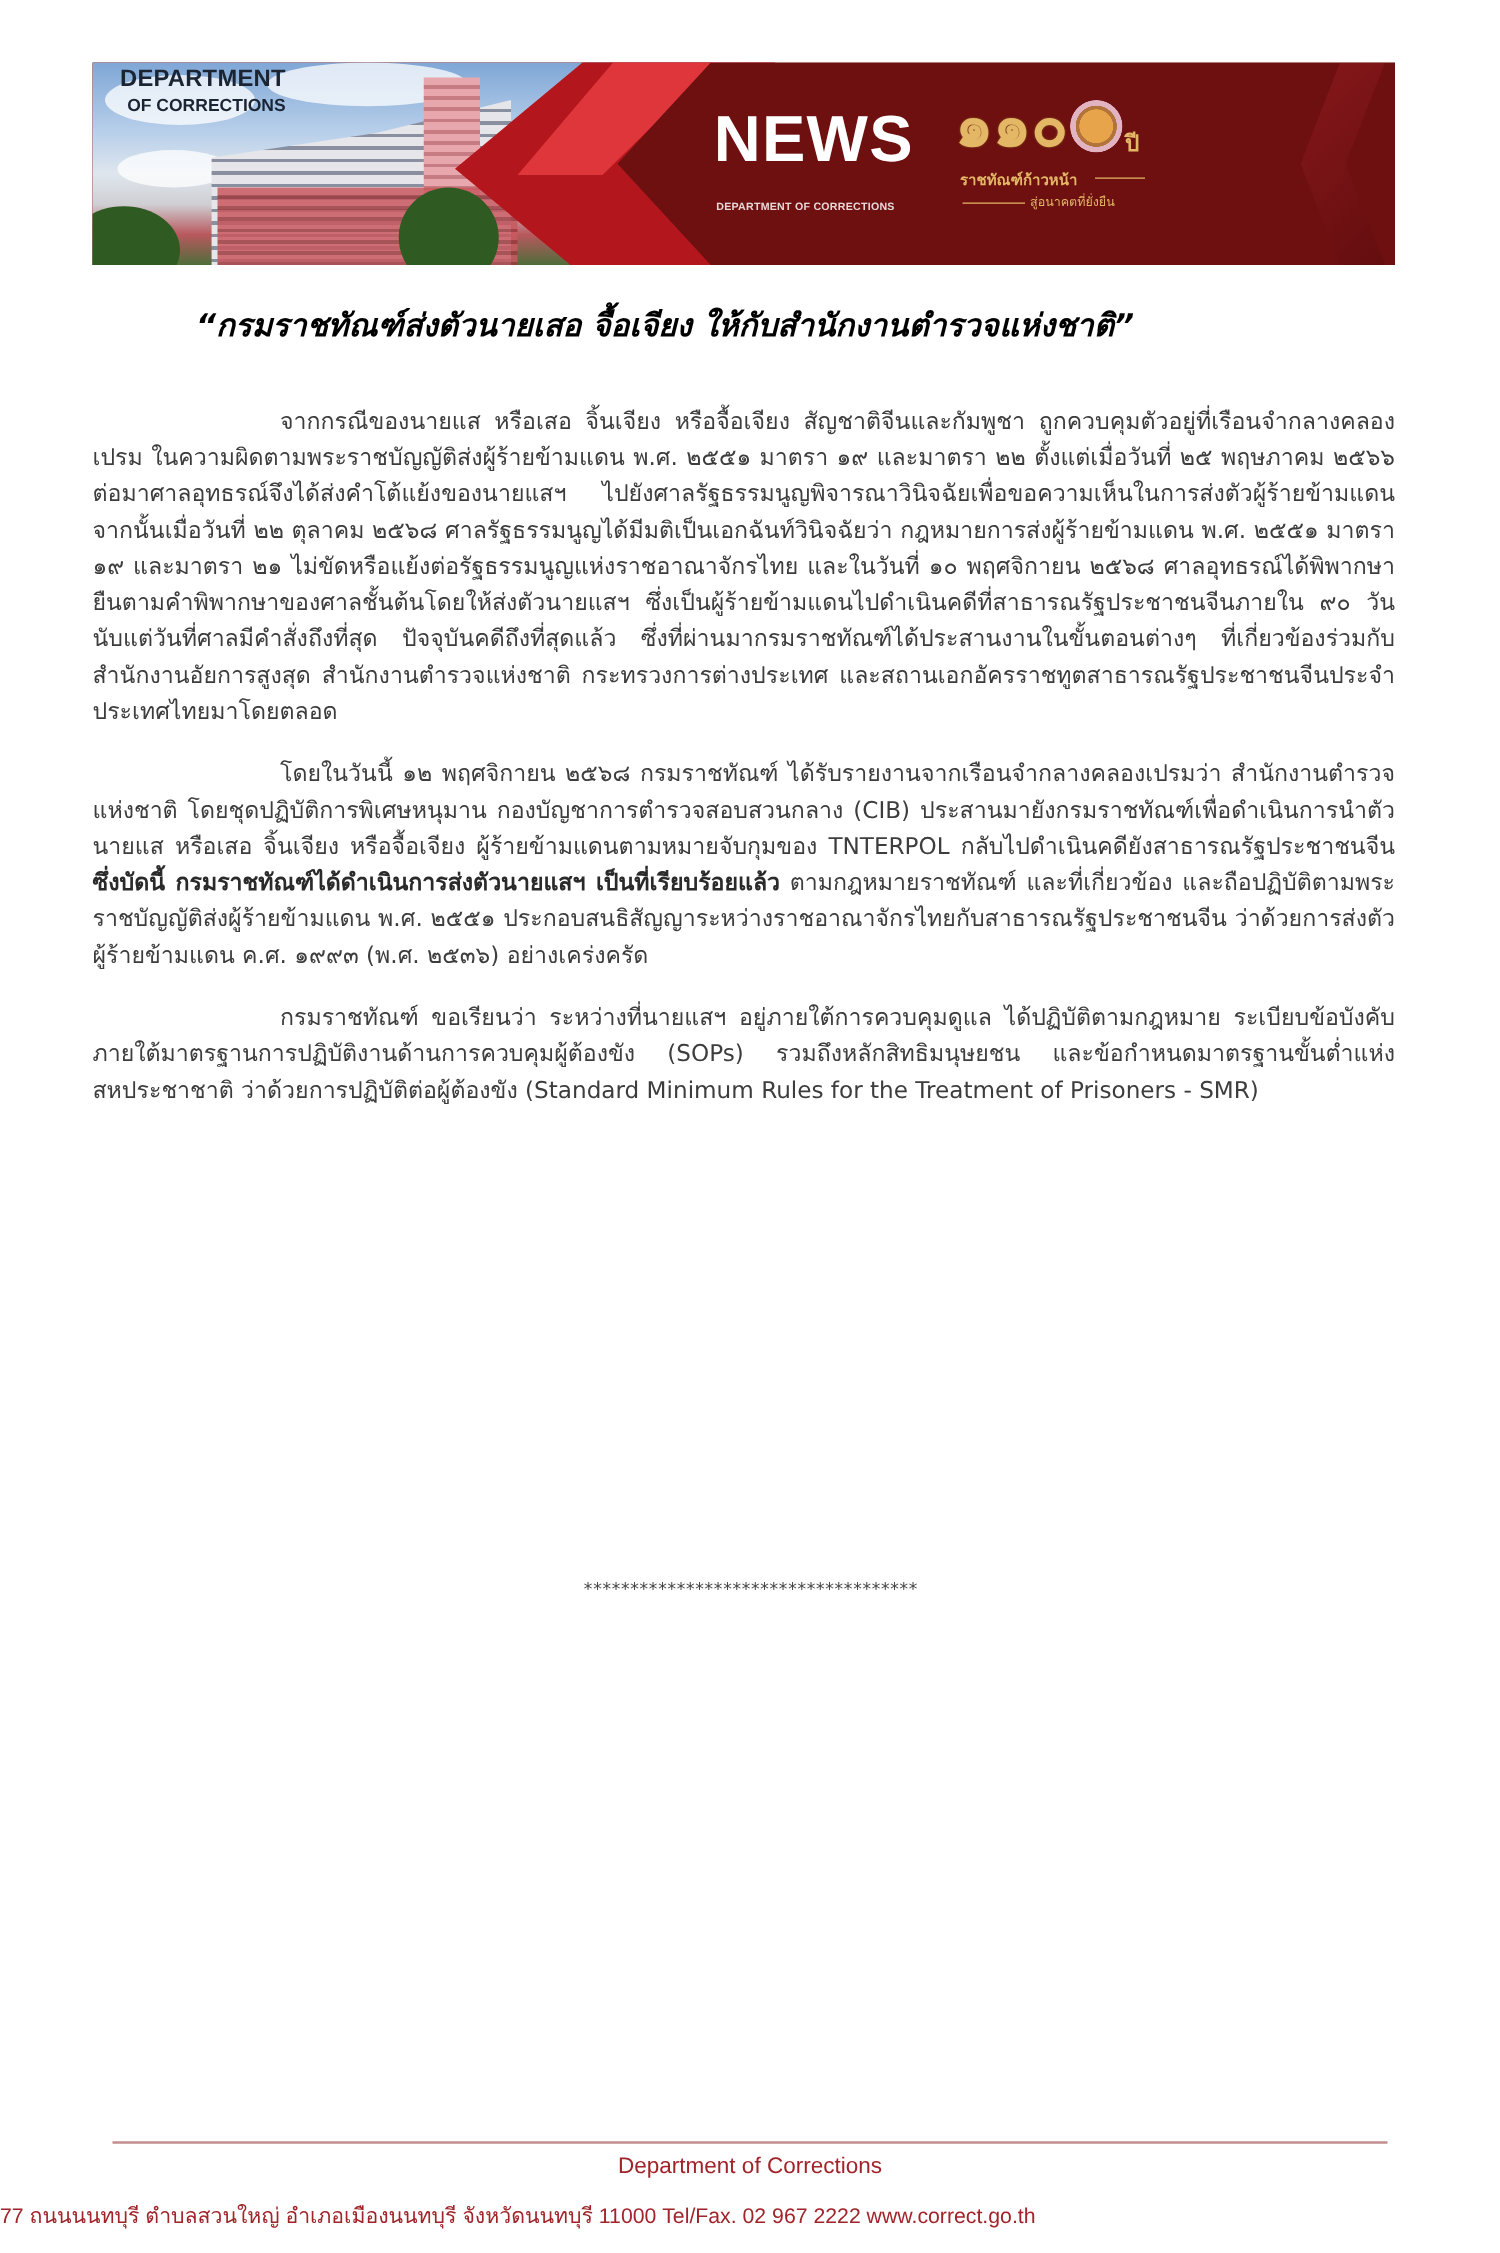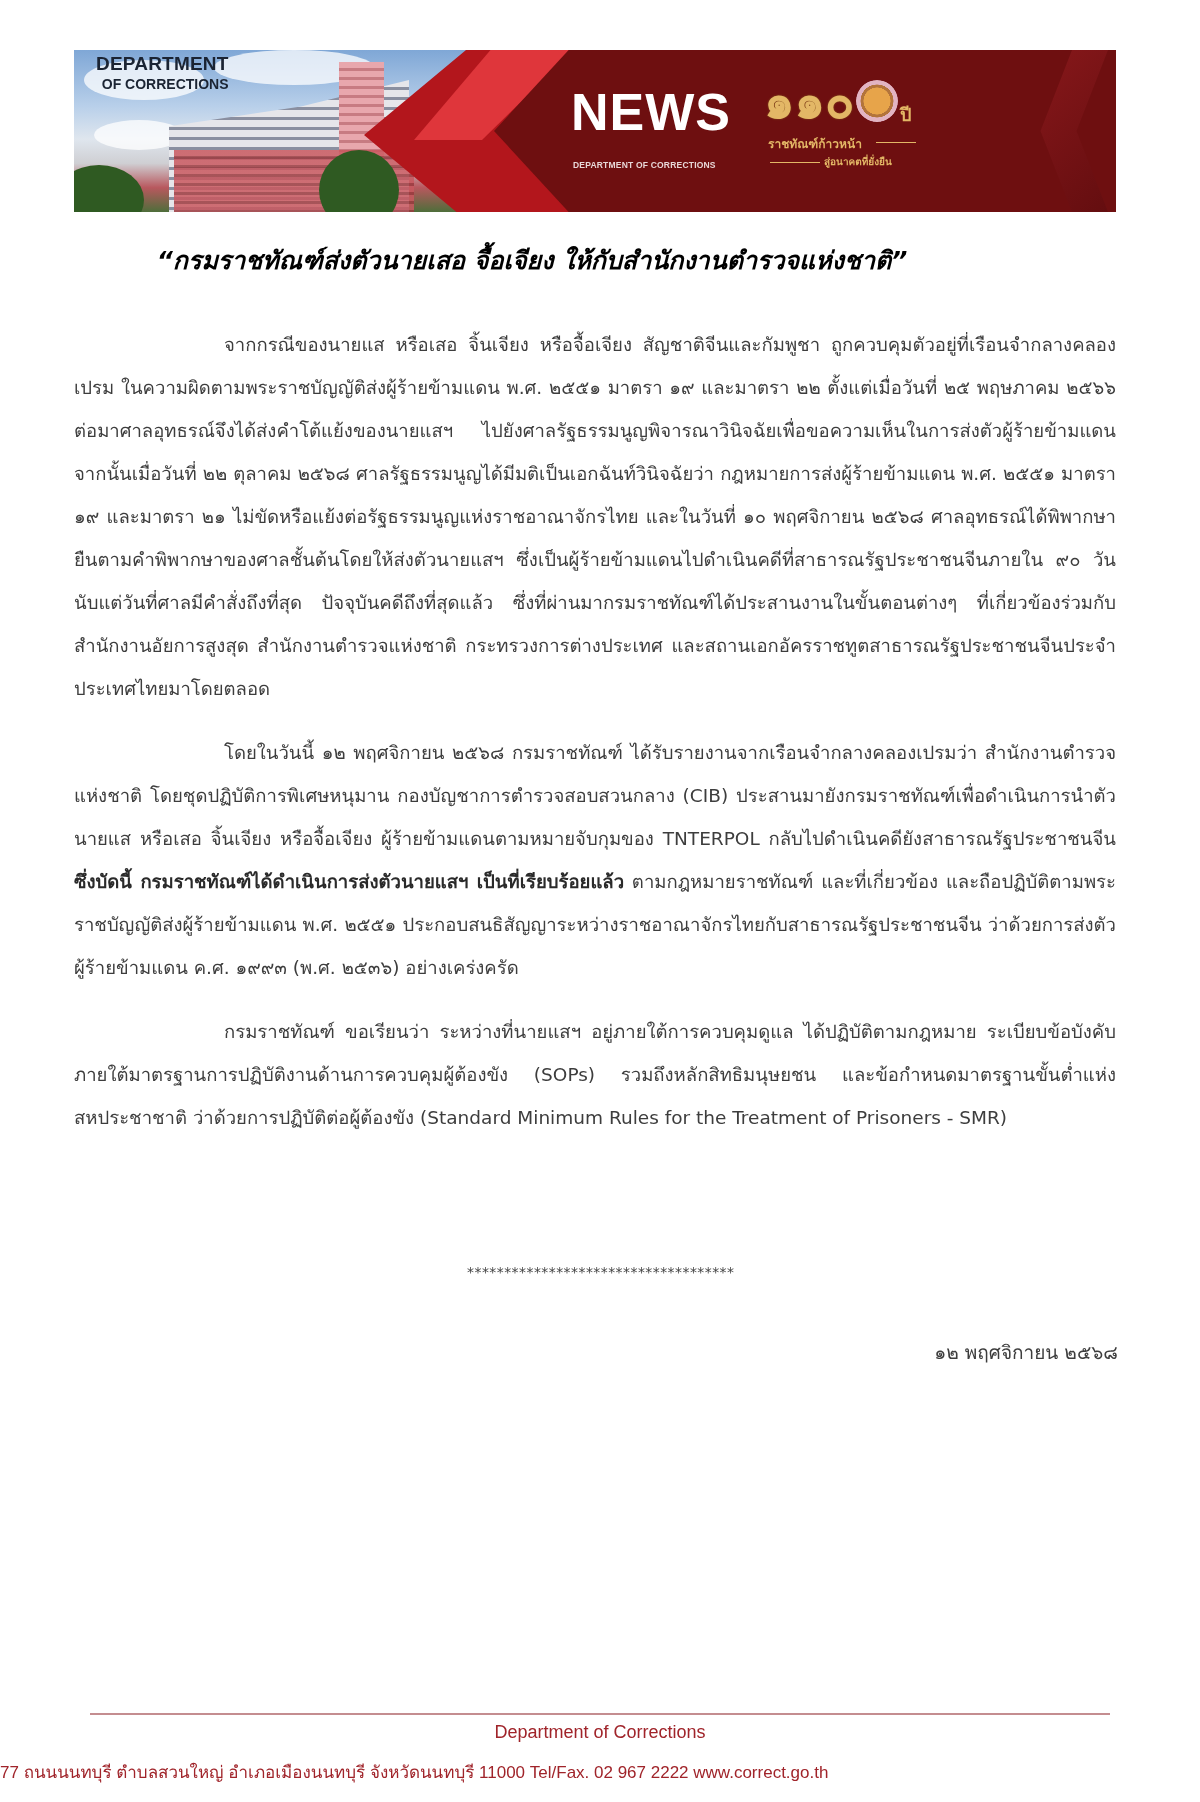--- a/index.html
+++ b/index.html
@@ -28,26 +28,26 @@
   .dept-title .l2 { font-size: 14px; margin-top: 4px; text-align: right; }
 
   .news { position: absolute; left: 497px; top: 36px; color: #ffffff; font-family: "Liberation Sans", sans-serif; font-weight: 700; font-size: 52px; letter-spacing: 1px; line-height: 1; }
   .news-sub { position: absolute; left: 499px; top: 110px; color: #e8d7d7; font-family: "Liberation Sans", sans-serif; font-weight: 700; font-size: 8.5px; letter-spacing: 0.2px; }
 
   .anniv { position: absolute; left: 690px; top: 28px; width: 160px; height: 110px; }
   .anniv-digits { position: absolute; left: 0; top: 0; font-family: Liberation Sans, sans-serif; font-weight: 700; font-size: 48px; color: #e3b766; line-height: 1; text-shadow: 0 0 2px #8a5a20; }
   .seal { position: absolute; left: 92px; top: 2px; width: 42px; height: 42px; border-radius: 50%; background: radial-gradient(circle, #e7a44a 0 45%, #b3743b 46% 55%, #e2b4c2 56% 70%, #8a2f4a 71% 100%); }
   .anniv-year { position: absolute; left: 136px; top: 22px; color: #e3b766; font-size: 18px; font-family: "DejaVu Serif", serif; font-weight: 700; }
   .anniv-tag1 { position: absolute; left: 4px; top: 56px; color: #e3b766; font-size: 12px; font-weight: 700; white-space: nowrap; }
-  .anniv-tag2 { position: absolute; left: 60px; top: 76px; color: #e3b766; font-size: 10px; font-weight: 700; white-space: nowrap; }
+  .anniv-tag2 { position: absolute; left: 60px; top: 76px; color: #e3b766; font-size: 10px; font-weight: 400; white-space: nowrap; }
   .anniv-line { position: absolute; height: 1px; background: #e3b766; }
 
   .headline { position: absolute; left: 0; top: 240px; width: 1064px; text-align: center; color: #000000; font-family: "DejaVu Sans", sans-serif; font-style: italic; font-weight: 700; font-size: 25px; }
 
-  .body { position: absolute; left: 74px; top: 323px; width: 1042px; font-family: "DejaVu Sans", sans-serif; font-size: 18.5px; line-height: 43px; color: #3d3d3d; text-align: justify; }
+  .body { position: absolute; left: 74px; top: 323px; width: 1042px; font-family: "DejaVu Sans", sans-serif; font-size: 18.5px; line-height: 29px; color: #3d3d3d; text-align: justify; }
   .para { margin: 0 0 21px 0; text-indent: 150px; }
   .para b { color: #2a2a2a; }
 
   .stars { position: absolute; left: 0; top: 1264px; width: 1200px; text-align: center; color: #444; font-size: 14px; letter-spacing: -1px; font-family: "DejaVu Sans Mono", monospace; }
   .closing { position: absolute; right: 82px; top: 1332px; text-align: right; font-size: 19px; line-height: 40px; color: #3d3d3d; }
 
   .footer-line { position: absolute; left: 90px; top: 1713px; width: 1020px; height: 2px; background: #c48d90; }
   .footer-org { position: absolute; left: 0; top: 1722px; width: 1200px; text-align: center; color: #a0242a; font-family: "Liberation Sans", sans-serif; font-size: 18px; }
   .footer-addr { position: absolute; left: 0; top: 1758px; width: 1200px; text-align: left; color: #a0242a; font-family: "Liberation Sans", sans-serif; font-size: 17px; }
 </style>
@@ -93,18 +93,17 @@
 
 <div class="body">
   <p class="para">จากกรณีของนายแส หรือเสอ จิ้นเจียง หรือจื้อเจียง สัญชาติจีนและกัมพูชา ถูกควบคุมตัวอยู่ที่เรือนจำกลางคลองเปรม ในความผิดตามพระราชบัญญัติส่งผู้ร้ายข้ามแดน พ.ศ. ๒๕๕๑ มาตรา ๑๙ และมาตรา ๒๒ ตั้งแต่เมื่อวันที่ ๒๕ พฤษภาคม ๒๕๖๖ ต่อมาศาลอุทธรณ์จึงได้ส่งคำโต้แย้งของนายแสฯ ไปยังศาลรัฐธรรมนูญพิจารณาวินิจฉัยเพื่อขอความเห็นในการส่งตัวผู้ร้ายข้ามแดน จากนั้นเมื่อวันที่ ๒๒ ตุลาคม ๒๕๖๘ ศาลรัฐธรรมนูญได้มีมติเป็นเอกฉันท์วินิจฉัยว่า กฎหมายการส่งผู้ร้ายข้ามแดน พ.ศ. ๒๕๕๑ มาตรา ๑๙ และมาตรา ๒๑ ไม่ขัดหรือแย้งต่อรัฐธรรมนูญแห่งราชอาณาจักรไทย และในวันที่ ๑๐ พฤศจิกายน ๒๕๖๘ ศาลอุทธรณ์ได้พิพากษายืนตามคำพิพากษาของศาลชั้นต้นโดยให้ส่งตัวนายแสฯ ซึ่งเป็นผู้ร้ายข้ามแดนไปดำเนินคดีที่สาธารณรัฐประชาชนจีนภายใน ๙๐ วันนับแต่วันที่ศาลมีคำสั่งถึงที่สุด ปัจจุบันคดีถึงที่สุดแล้ว ซึ่งที่ผ่านมากรมราชทัณฑ์ได้ประสานงานในขั้นตอนต่างๆ ที่เกี่ยวข้องร่วมกับสำนักงานอัยการสูงสุด สำนักงานตำรวจแห่งชาติ กระทรวงการต่างประเทศ และสถานเอกอัครราชทูตสาธารณรัฐประชาชนจีนประจำประเทศไทยมาโดยตลอด</p>
   <p class="para"><span>โดยในวันนี้ ๑๒ พฤศจิกายน ๒๕๖๘ กรมราชทัณฑ์ ได้รับรายงานจากเรือนจำกลางคลองเปรมว่า สำนักงานตำรวจแห่งชาติ โดยชุดปฏิบัติการพิเศษหนุมาน กองบัญชาการตำรวจสอบสวนกลาง (CIB) ประสานมายังกรมราชทัณฑ์เพื่อดำเนินการนำตัว นายแส หรือเสอ จิ้นเจียง หรือจื้อเจียง ผู้ร้ายข้ามแดนตามหมายจับกุมของ TNTERPOL กลับไปดำเนินคดียังสาธารณรัฐประชาชนจีน </span><b>ซึ่งบัดนี้ กรมราชทัณฑ์ได้ดำเนินการส่งตัวนายแสฯ เป็นที่เรียบร้อยแล้ว</b><span> ตามกฎหมายราชทัณฑ์ และที่เกี่ยวข้อง และถือปฏิบัติตามพระราชบัญญัติส่งผู้ร้ายข้ามแดน พ.ศ. ๒๕๕๑ ประกอบสนธิสัญญาระหว่างราชอาณาจักรไทยกับสาธารณรัฐประชาชนจีน ว่าด้วยการส่งตัวผู้ร้ายข้ามแดน ค.ศ. ๑๙๙๓ (พ.ศ. ๒๕๓๖) อย่างเคร่งครัด</span></p>
   <p class="para">กรมราชทัณฑ์ ขอเรียนว่า ระหว่างที่นายแสฯ อยู่ภายใต้การควบคุมดูแล ได้ปฏิบัติตามกฎหมาย ระเบียบข้อบังคับ ภายใต้มาตรฐานการปฏิบัติงานด้านการควบคุมผู้ต้องขัง (SOPs) รวมถึงหลักสิทธิมนุษยชน และข้อกำหนดมาตรฐานขั้นต่ำแห่งสหประชาชาติ ว่าด้วยการปฏิบัติต่อผู้ต้องขัง (Standard Minimum Rules for the Treatment of Prisoners - SMR)</p>
 </div>
 
 <div class="stars">************************************</div>
 
 <div class="closing">
-  <div>๑๒ พฤศจิกายน ๒๕๖๘</div>
 </div>
 
 <div class="footer-line"></div>
 <div class="footer-org">Department of Corrections</div>
 <div class="footer-addr">77 ถนนนนทบุรี ตำบลสวนใหญ่ อำเภอเมืองนนทบุรี จังหวัดนนทบุรี 11000 Tel/Fax. 02 967 2222  www.correct.go.th</div>
 
 </body></html>

